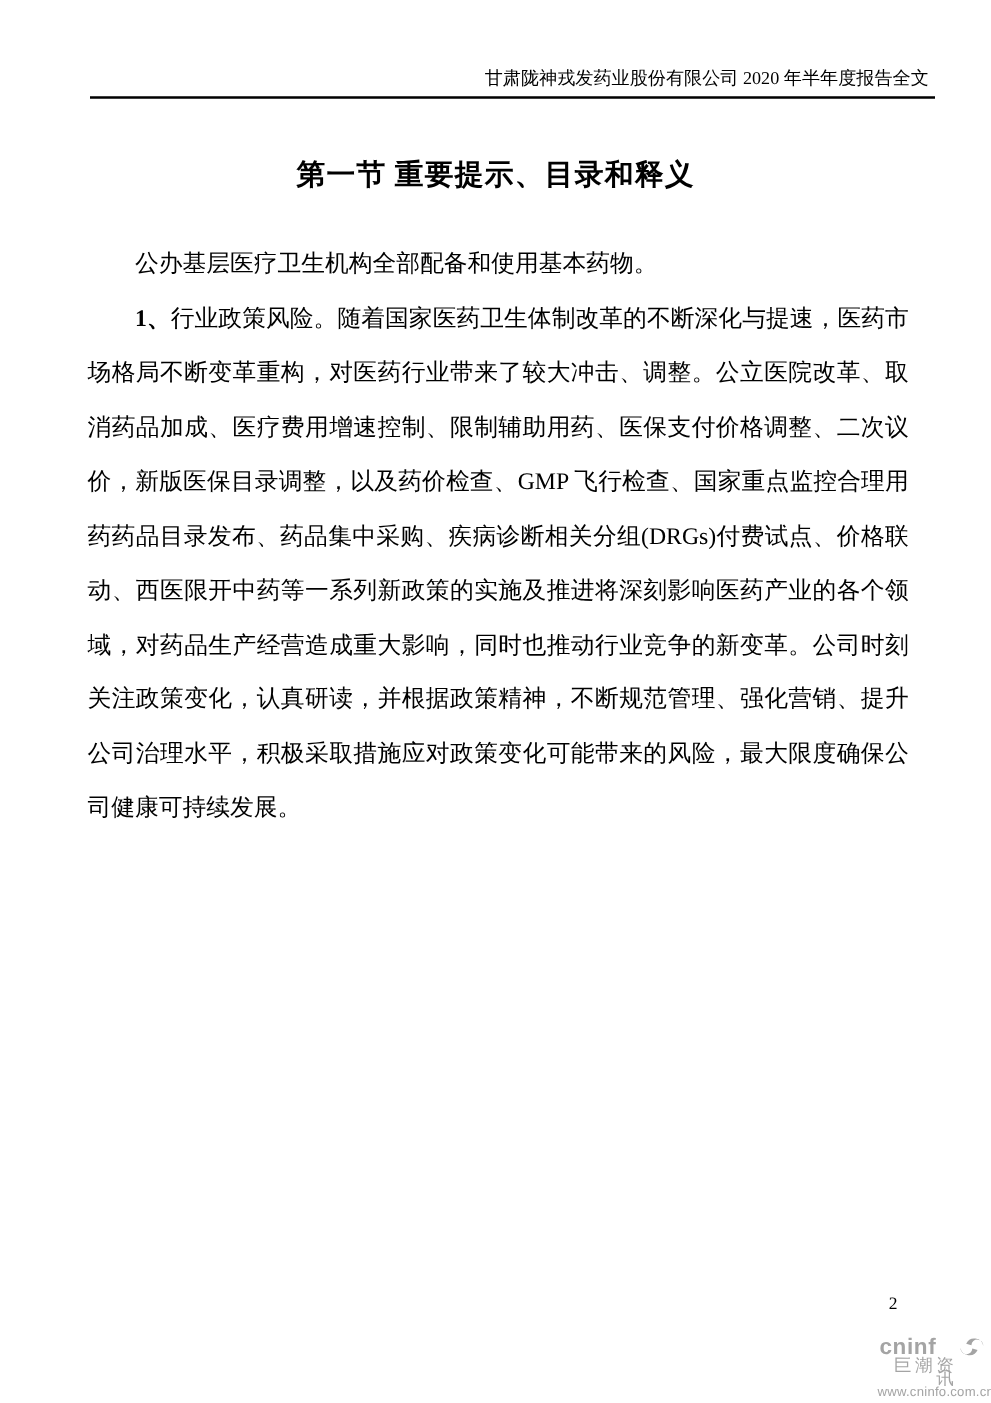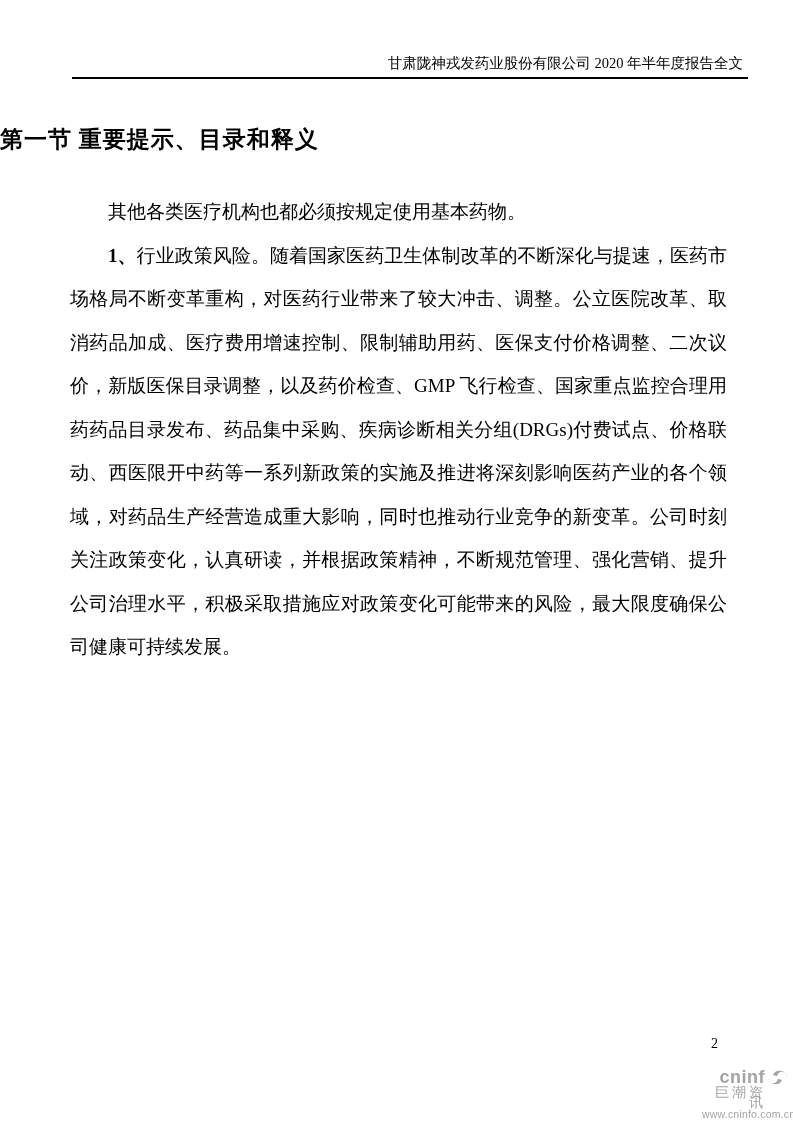--- a/index.html
+++ b/index.html
@@ -33,20 +33,21 @@
     width: 676px;
     height: 0;
     border-top: 2px solid #000000;
   }
   .section-title {
     position: absolute;
     top: 122px;
     left: 0;
     width: 100%;
     margin: 0;
+    text-align: center;
     font-size: 23px;
     font-weight: bold;
     letter-spacing: 1px;
     line-height: 36px;
   }
   .body-text {
     position: absolute;
     top: 190px;
     left: 70px;
     width: 657px;
@@ -76,21 +77,21 @@
     width: 86px;
     color: #a4a4a4;
     text-align: right;
     font-family: "Liberation Sans", "DejaVu Sans", sans-serif;
     user-select: none;
   }
   .logo-row {
     display: flex;
     align-items: center;
     justify-content: flex-end;
-    gap: 2px;
+    gap: 18px;
     line-height: 20px;
   }
   .logo-brand {
     font-size: 18px;
     font-weight: bold;
     letter-spacing: 0.5px;
     color: #a4a4a4;
   }
   .logo-swirl {
     width: 21px;
@@ -120,21 +121,21 @@
 
   <div class="header">
     <span>甘肃陇神戎发药业股份有限公司 2020 年半年度报告全文</span>
   </div>
 
   <div class="header-rule"></div>
 
   <h1 class="section-title">第一节 重要提示、目录和释义</h1>
 
   <div class="body-text">
-    <p><span class="para-num"></span><span>其他各类医疗机构也都必须按规定使用基本药物。</span></p>
+    <p><span class="para-num"></span><span>公办基层医疗卫生机构全部配备和使用基本药物。</span></p>
     <p><span class="para-num">1、</span><span>行业政策风险。随着国家医药卫生体制改革的不断深化与提速，医药市场格局不断变革重构，对医药行业带来了较大冲击、调整。公立医院改革、取消药品加成、医疗费用增速控制、限制辅助用药、医保支付价格调整、二次议价，新版医保目录调整，以及药价检查、GMP 飞行检查、国家重点监控合理用药药品目录发布、药品集中采购、疾病诊断相关分组(DRGs)付费试点、价格联动、西医限开中药等一系列新政策的实施及推进将深刻影响医药产业的各个领域，对药品生产经营造成重大影响，同时也推动行业竞争的新变革。公司时刻关注政策变化，认真研读，并根据政策精神，不断规范管理、强化营销、提升公司治理水平，积极采取措施应对政策变化可能带来的风险，最大限度确保公司健康可持续发展。</span></p>
   </div>
 
   <div class="page-number">2</div>
 
   <div class="cninfo-logo">
     <div class="logo-row">
       <span class="logo-brand">cninf</span>
       <span>
         <svg class="logo-swirl" viewBox="0 0 22 20" xmlns="http://www.w3.org/2000/svg">

